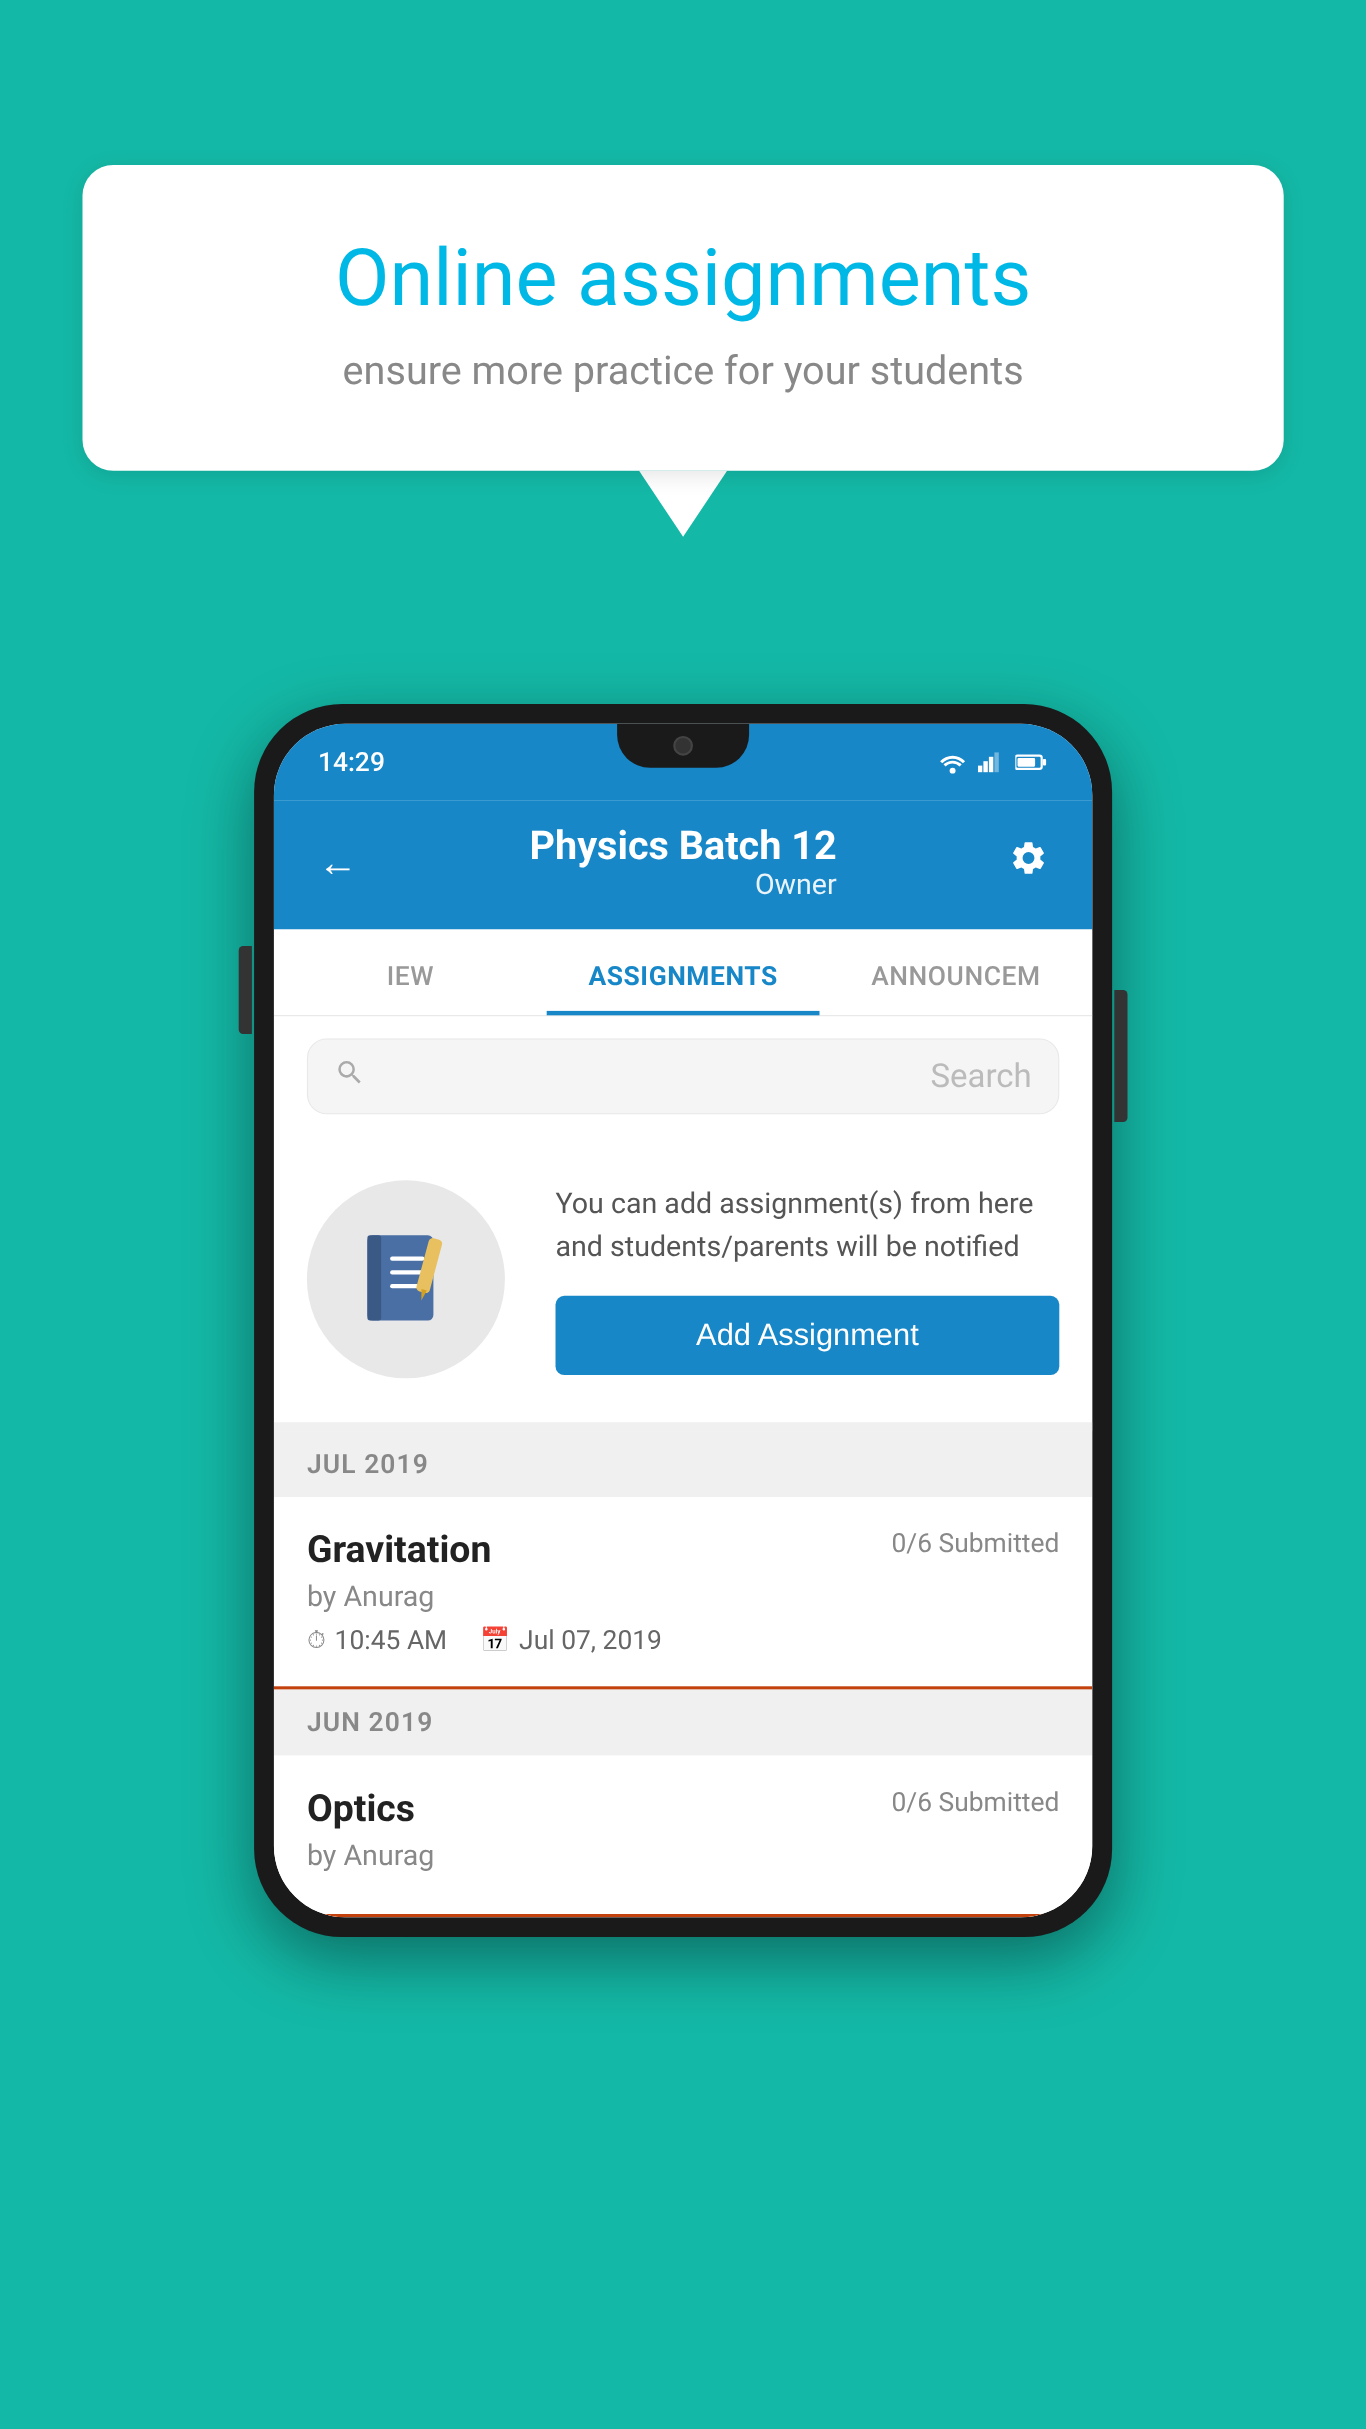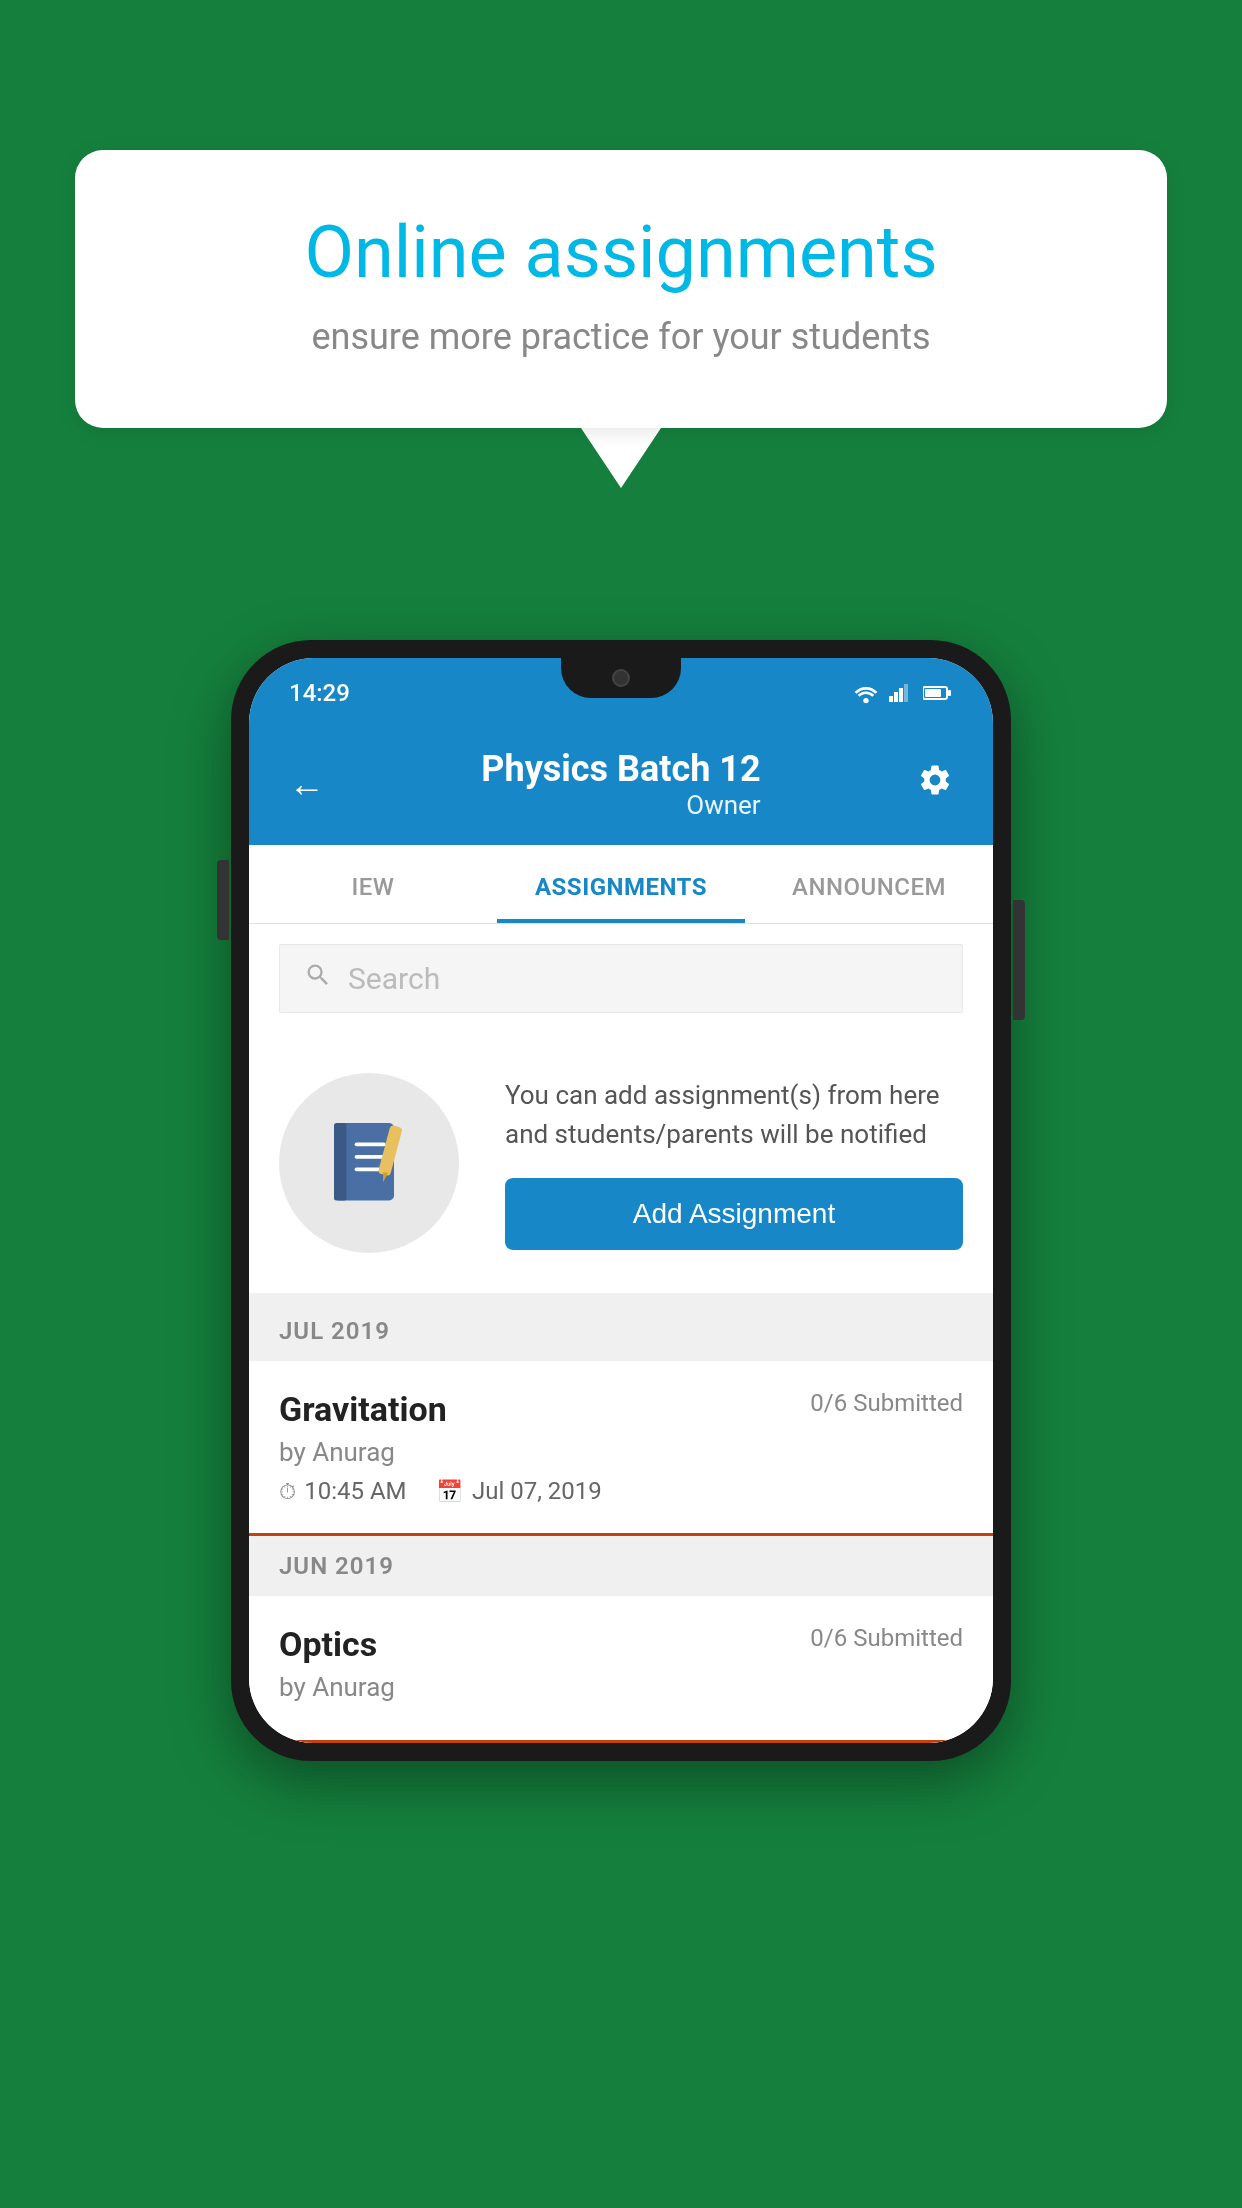--- a/index.html
+++ b/index.html
@@ -223,26 +223,27 @@
     }
 
     
     .search-container {
       background: white;
       padding: 20px 30px;
     }
 
     .search-bar {
       background: #f5f5f5;
-      border-radius: 2px;
+      border-radius: 18px;
       display: flex;
       align-items: center;
       padding: 16px 24px;
       gap: 16px;
       border: 1px solid #e8e8e8;
+      justify-content: space-between;
     }
 
     .search-icon-wrap {
       color: #aaa;
       font-size: 28px;
     }
 
     .search-text {
       color: #bbb;
       font-size: 30px;
@@ -353,21 +354,21 @@
     }
 
     .meta-icon {
       font-size: 22px;
       color: #888;
     }
   </style>
 </head>
 <body>
 
-<div style="width:1242px;height:2208px;background:#15803d;position:relative;">
+<div style="width:1242px;height:2208px;background:#14b8a6;position:relative;">
 
   <div class="speech-bubble-wrapper">
     <div class="speech-bubble">
       <div class="speech-bubble-title">Online assignments</div>
       <div class="speech-bubble-sub">ensure more practice for your students</div>
     </div>
     <div class="speech-bubble-arrow"></div>
   </div>
 
   <div class="phone-wrapper">

